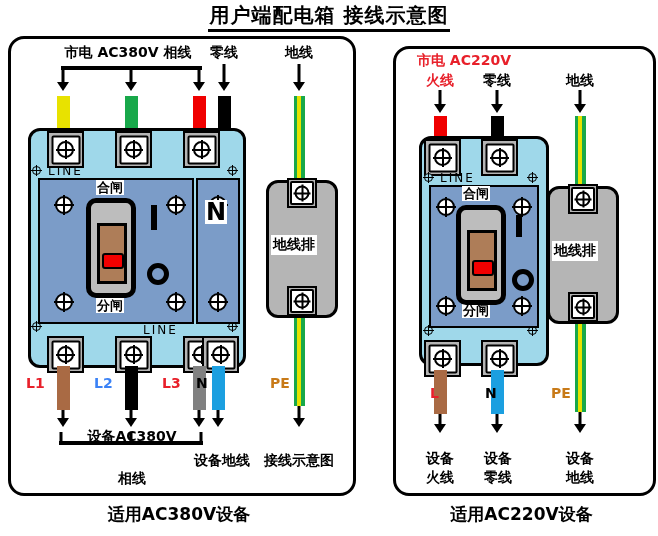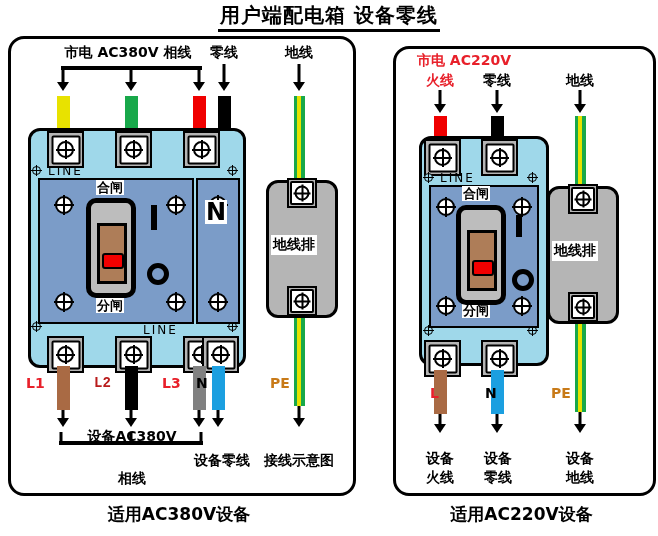--- a/index.html
+++ b/index.html
@@ -88,21 +88,21 @@
 
   
   .gbar{position:absolute;background:#b5b5b5;border:3px solid #000;border-radius:12px;}
   .gtag{position:absolute;background:#fff;font-weight:bold;font-size:14px;
         padding:1px 2px;white-space:nowrap;}
 </style>
 </head>
 <body>
 
 <div id="title">
-  <span>用户端配电箱  设备零线</span>
+  <span>用户端配电箱  接线示意图</span>
 </div>
 
 <div class="panel" id="panel-left"></div>
 <div class="panel-caption" id="cap-left">适用AC380V设备</div>
 
 <div class="lbl c" style="left:128px;top:44px;">市电 AC380V 相线</div>
 <div class="lbl c" style="left:224px;top:44px;">零线</div>
 <div class="lbl c" style="left:299px;top:44px;">地线</div>
 
 <div class="hbar" style="left:61px;top:66px;width:141px;"></div>
@@ -195,41 +195,41 @@
       <div class="screwc" style="width:13px;height:13px;"></div>
     </div>
 </div>
 
 <div class="wire w-brown" style="left:57px;top:366px;width:13px;height:44px;"></div>
 <div class="wire w-black" style="left:125px;top:366px;width:13px;height:44px;"></div>
 <div class="wire w-grey" style="left:193px;top:366px;width:13px;height:44px;"></div>
 <div class="wire w-blue" style="left:212px;top:366px;width:13px;height:44px;"></div>
 
 <div class="lbl" style="left:26px;top:375px;color:#e8202a;">L1</div>
-<div class="lbl" style="left:94px;top:375px;color:#b91c1c;font-family:Liberation Mono, monospace;">L2</div>
+<div class="lbl" style="left:94px;top:375px;color:#3b82f6;">L2</div>
 <div class="lbl" style="left:162px;top:375px;color:#e8202a;text-align:right;">L3</div>
 <div class="lbl" style="left:196px;top:375px;color:#000;">N</div>
 
 <div class="astem" style="left:63px;top:410px;height:10px;"></div>
 <div class="arrow-d" style="left:63px;top:418px;"></div>
 <div class="astem" style="left:131px;top:410px;height:10px;"></div>
 <div class="arrow-d" style="left:131px;top:418px;"></div>
 <div class="astem" style="left:199px;top:410px;height:10px;"></div>
 <div class="arrow-d" style="left:199px;top:418px;"></div>
 <div class="astem" style="left:61px;top:432px;height:12px;"></div>
 <div class="astem" style="left:201px;top:432px;height:12px;"></div>
 <div class="astem" style="left:131px;top:432px;height:12px;"></div>
 <div class="hbar" style="left:59px;top:441px;width:144px;"></div>
 
 <div class="astem" style="left:218px;top:410px;height:10px;"></div>
 <div class="arrow-d" style="left:218px;top:418px;"></div>
 
 <div class="lbl c" style="left:132px;top:428px;">设备AC380V</div>
 <div class="lbl c" style="left:132px;top:470px;">相线</div>
-<div class="lbl c" style="left:222px;top:452px;">设备零线</div>
+<div class="lbl c" style="left:222px;top:452px;">设备地线</div>
 <div class="lbl c" style="left:299px;top:452px;">接线示意图</div>
 
 <div class="wire w-pe" style="left:294px;top:176px;width:11px;height:230px;"></div>
 <div class="gbar" style="left:266px;top:180px;width:66px;height:132px;"></div>
 <div class="term" style="left:287px;top:178px;width:26px;height:26px;">
   <div class="term-in" style="width:20px;height:20px;">
       <div class="screwc" style="width:11px;height:11px;"></div>
     </div>
 </div>
 <div class="term" style="left:287px;top:286px;width:26px;height:26px;">

